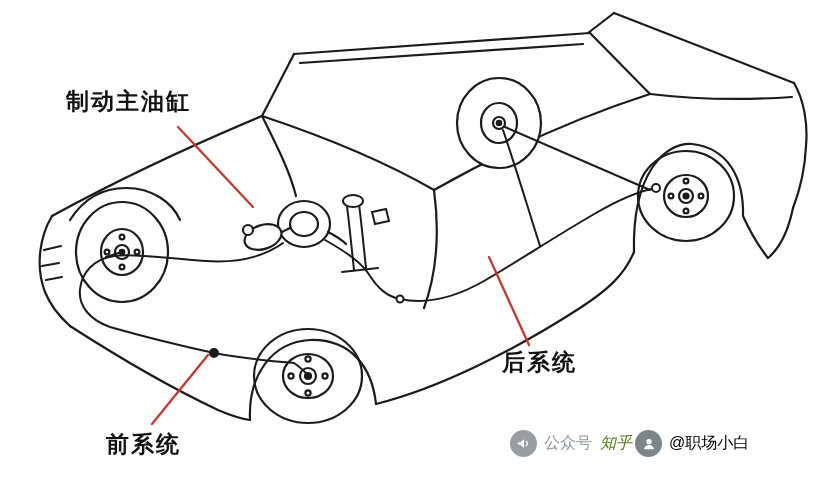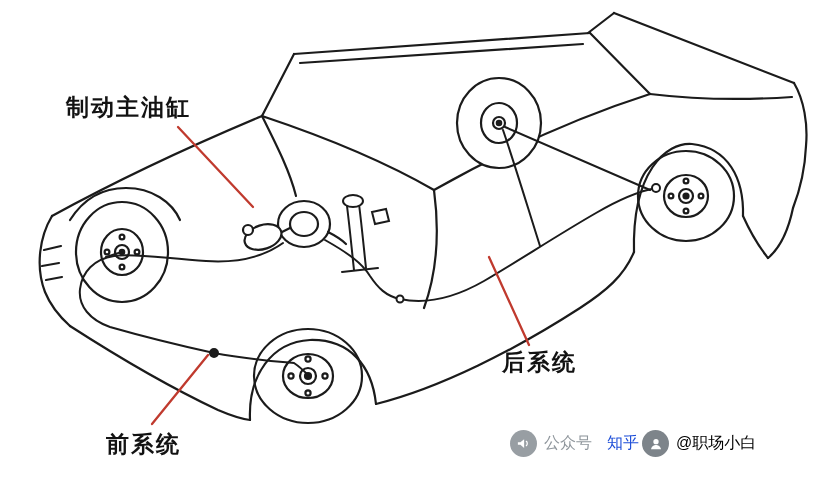--- a/index.html
+++ b/index.html
@@ -8,36 +8,36 @@
   #art{position:absolute;left:0;top:0;}
   .diagram-label{
     position:absolute;
     font-size:23px;
     font-weight:700;
     color:#121212;
     letter-spacing:2px;
     white-space:nowrap;
     user-select:none;
   }
-  #label-master{left:66px;top:92px;}
+  #label-master{left:66px;top:86px;}
   #label-rear{left:502px;top:347px;}
   #label-front{left:106px;top:429px;}
   .watermark{
     position:absolute;left:510px;top:430px;
     display:flex;align-items:center;gap:7px;
     font-size:16px;color:#8f969c;white-space:nowrap;
   }
   .wm-icon{
     width:27px;height:27px;border-radius:50%;
     display:inline-flex;align-items:center;justify-content:center;
     flex:0 0 auto;
   }
   .wm-icon.megaphone{background:#989ea3;}
   .wm-icon.avatar{background:#7d848a;margin-left:-4px;}
-  .wm-site{color:#1d4ed8;margin-left:8px;}
+  .wm-site{color:#4d7c0f;margin-left:1px;font-style:italic;}
   .wm-handle{color:#000000;}
 </style>
 </head>
 <body>
 
 <div id="stage">
 
   <svg id="art" width="826" height="477" viewBox="0 0 826 477">
 
     <g fill="none" stroke-width="2.2" stroke-linecap="round" stroke-linejoin="round" stroke="#1b1b1b">

